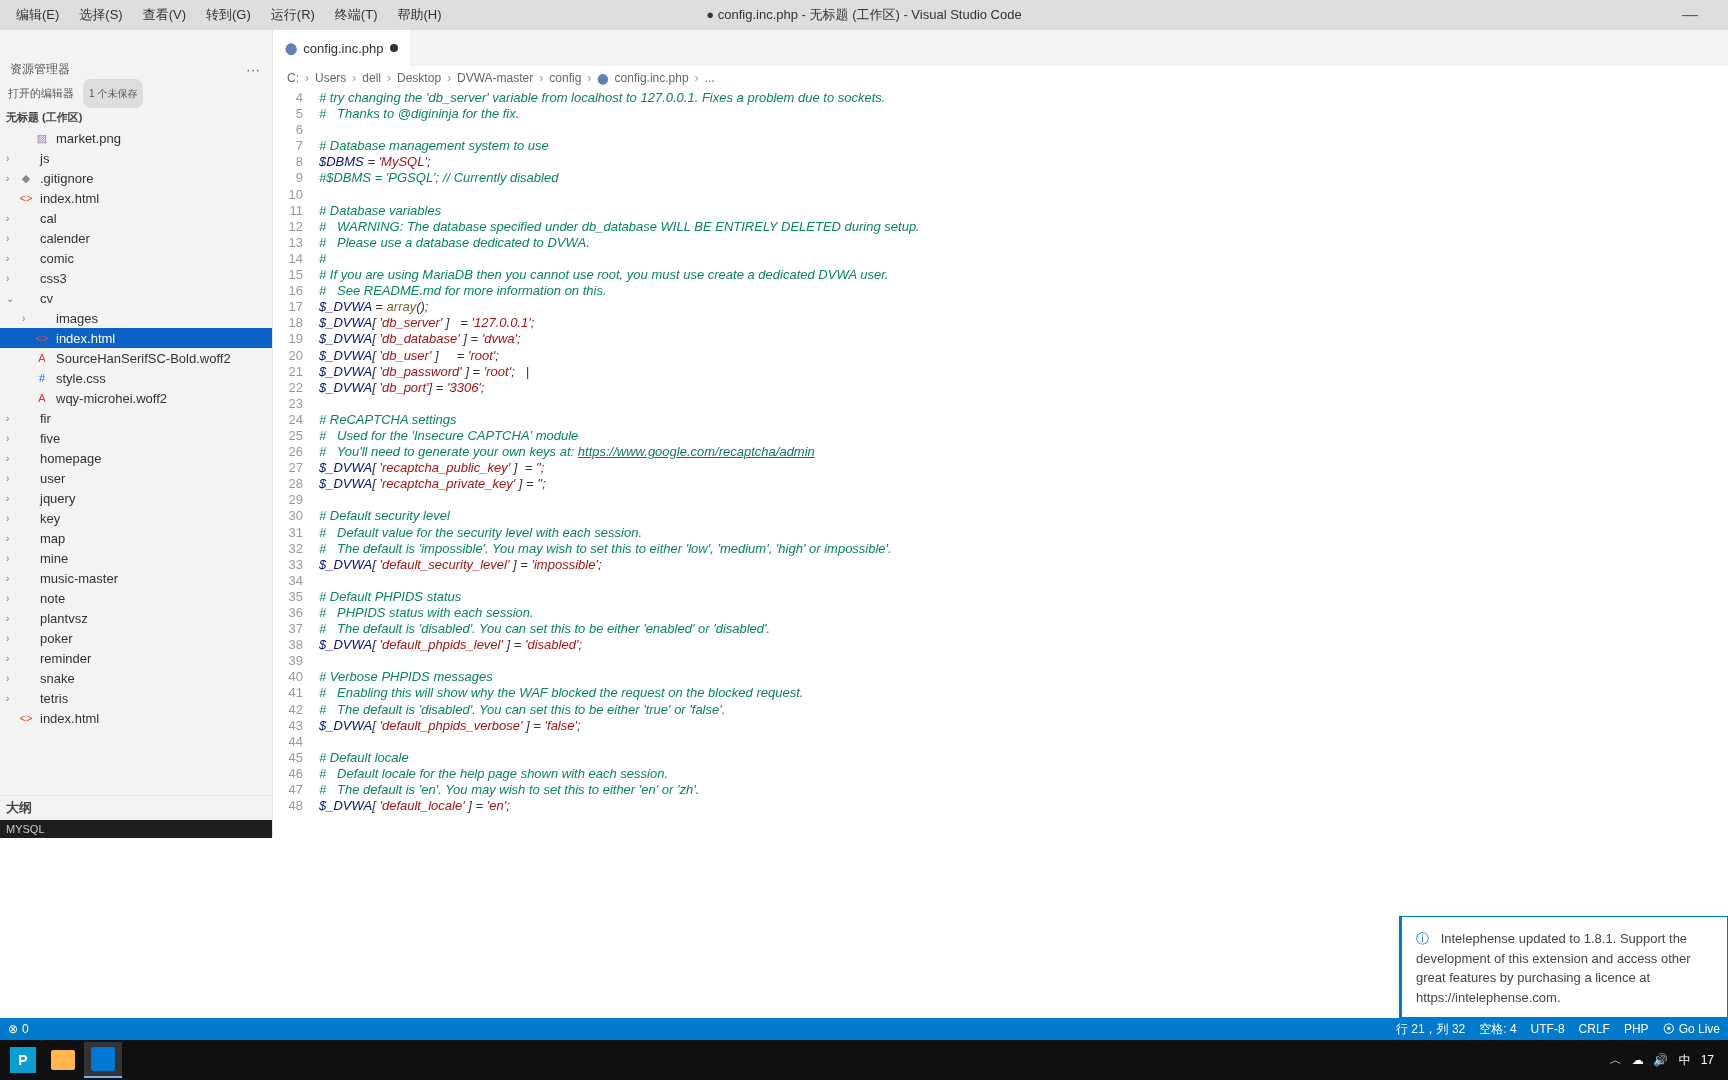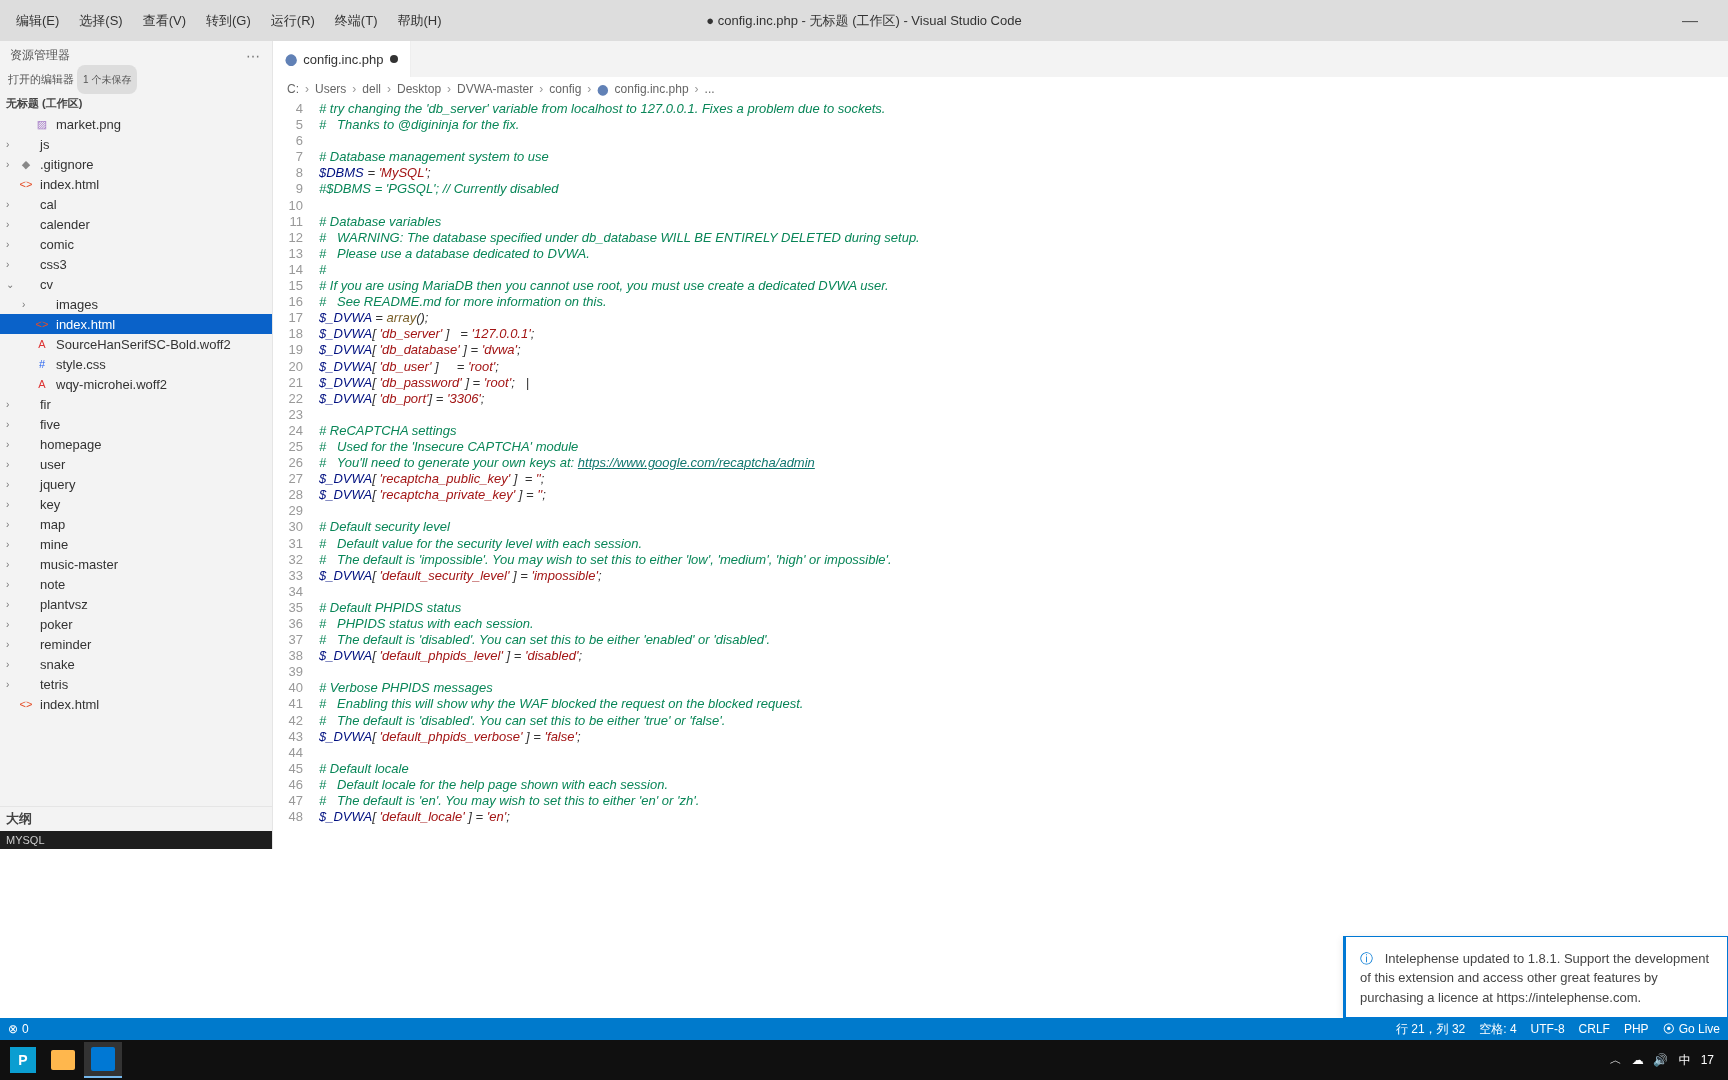--- a/index.html
+++ b/index.html
@@ -1,30 +1,30 @@
 <!DOCTYPE html>
 <html><head>
 <meta charset="utf-8">
 <style>
 * { margin: 0; padding: 0; box-sizing: border-box; font-family: "Segoe UI", -apple-system, sans-serif; }
 body { width: 1728px; height: 1080px; background: #fff; overflow: hidden; position: relative; }
 
-.menubar { height: 41px; background: #ddd; display: flex; align-items: center; padding: 0 8px; position: relative; }
+.menubar { height: 30px; background: #ddd; display: flex; align-items: center; padding: 0 8px; position: relative; }
 .menubar .menus { display: flex; gap: 4px; }
 .menubar .menu-item { font-size: 13px; color: #333; padding: 2px 8px; cursor: pointer; }
 .menubar .title { position: absolute; left: 50%; transform: translateX(-50%); font-size: 13px; color: #333; }
 .menubar .minimize { position: absolute; right: 30px; font-size: 16px; color: #555; }
 
 .main { display: flex; height: 808px; }
 
 .sidebar { width: 273px; background: #f3f3f3; border-right: 1px solid #e5e5e5; display: flex; flex-direction: column; overflow: hidden; }
-.sidebar-header { display: flex; align-items: center; justify-content: space-between; padding: 6px 10px; font-size: 12px; color: #555; }
+.sidebar-header { display: flex; align-items: center; justify-content: space-between; padding: 6px 10px; font-size: 12px; color: #555; margin-top: 25px; }
 .more-btn { font-size: 14px; color: #777; letter-spacing: 2px; }
 .open-editors { font-size: 11px; color: #555; padding: 2px 8px 6px; }
-.badge { background: #ddd; border-radius: 8px; padding: 9px 6px; font-size: 10px; }
+.badge { background: #ddd; border-radius: 8px; padding: 9px 6px; font-size: 10px; margin-left: 6px; }
 .workspace-label { font-size: 11px; font-weight: bold; color: #444; padding: 3px 6px; }
 .tree { flex: 1; overflow: auto; font-size: 13px; }
 .tree-item { display: flex; align-items: center; padding: 2px 6px; cursor: pointer; color: #333; }
 .tree-item.selected { background: #0a62c9; color: #fff; }
 .tree-item .chev { width: 12px; font-size: 10px; color: #777; }
 .tree-item.selected .chev { color: #fff; }
 .tree-item .ficon { width: 16px; height: 16px; margin-right: 6px; display: flex; align-items: center; justify-content: center; font-size: 11px; }
 .icon-html { color: #e44d26; }
 .icon-folder { color: #888; }
 .icon-png { color: #a074c4; }
@@ -46,21 +46,21 @@
 .gutter { width: 46px; text-align: right; color: #999; padding-right: 16px; user-select: none; }
 .gutter .ln { height: 16.1px; }
 .code { flex: 1; white-space: pre; color: #333; }
 .code .line { height: 16.1px; font-style: italic; }
 .c-comment { color: #098658; }
 .c-var { color: #001080; }
 .c-str { color: #a31515; }
 .c-func { color: #795e26; text-align: right; }
 .c-url { color: #0f766e; text-decoration: underline; }
 
-.toast { position: absolute; right: 0; bottom: 62px; width: 385px; background: #fff; border: 1px solid #0078d4; border-left: 3px solid #0078d4; padding: 12px 14px 10px; font-size: 13px; color: #444; box-shadow: 0 2px 8px rgba(0,0,0,.1); }
+.toast { position: absolute; right: 0; bottom: 62px; width: 329px; background: #fff; border: 1px solid #0078d4; border-left: 3px solid #0078d4; padding: 12px 14px 10px; font-size: 13px; color: #444; box-shadow: 0 2px 8px rgba(0,0,0,.1); }
 .toast .info-icon { color: #0078d4; margin-right: 8px; }
 .toast-body { line-height: 1.5; }
 .toast-src { margin-top: 12px; font-size: 12px; color: #666; display: flex; justify-content: space-between; align-items: center; }
 .toast-btn { background: #0078d4; color: #fff; border: none; padding: 4px 14px; font-size: 12px; cursor: pointer; }
 
 .statusbar { position: absolute; bottom: 40px; left: 0; right: 0; height: 22px; background: #007acc; color: #fff; display: flex; align-items: center; font-size: 12px; padding: 0 8px; }
 .statusbar .sb-left { display: flex; gap: 12px; align-items: center; }
 .statusbar .sb-right { margin-left: auto; display: flex; gap: 14px; align-items: center; }
 .statusbar .sb-item { display: flex; align-items: center; gap: 4px; }
 

